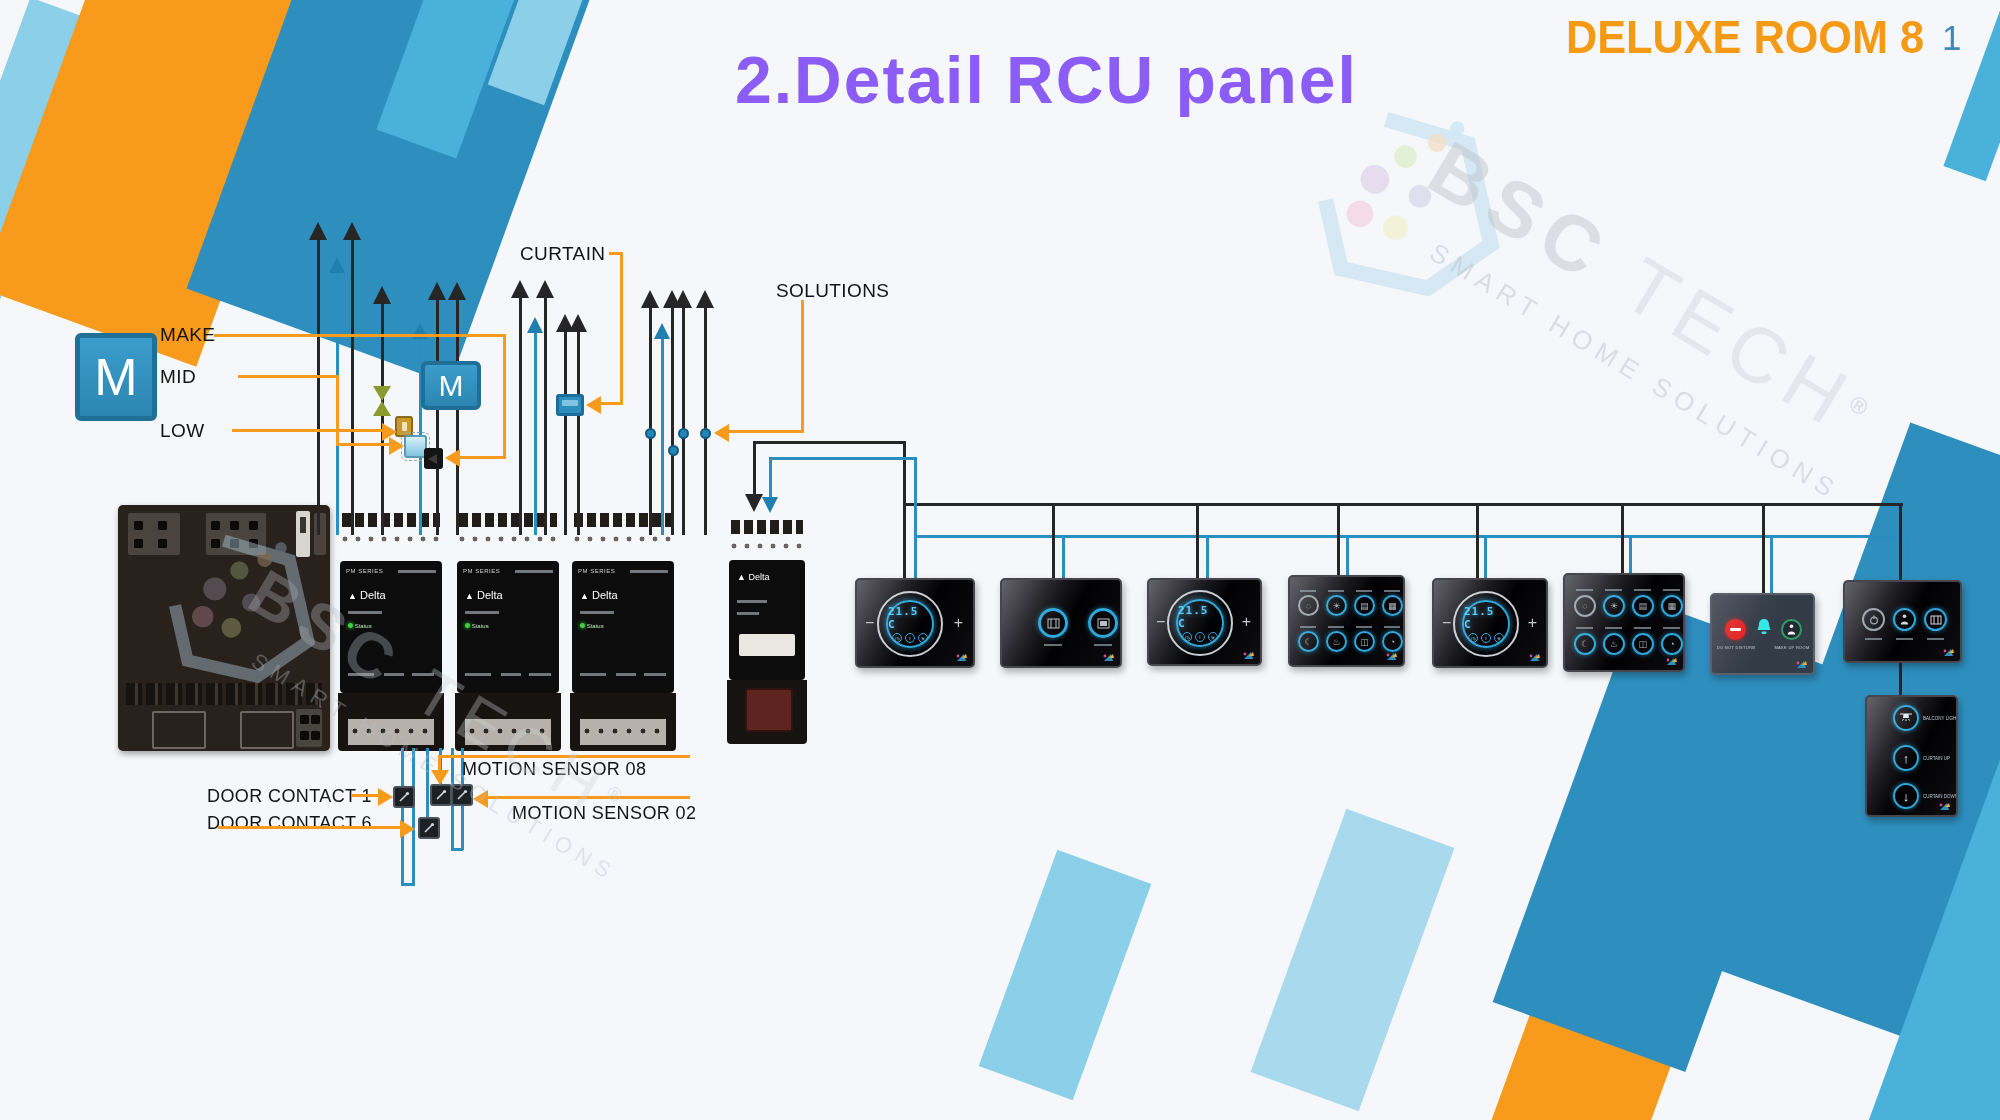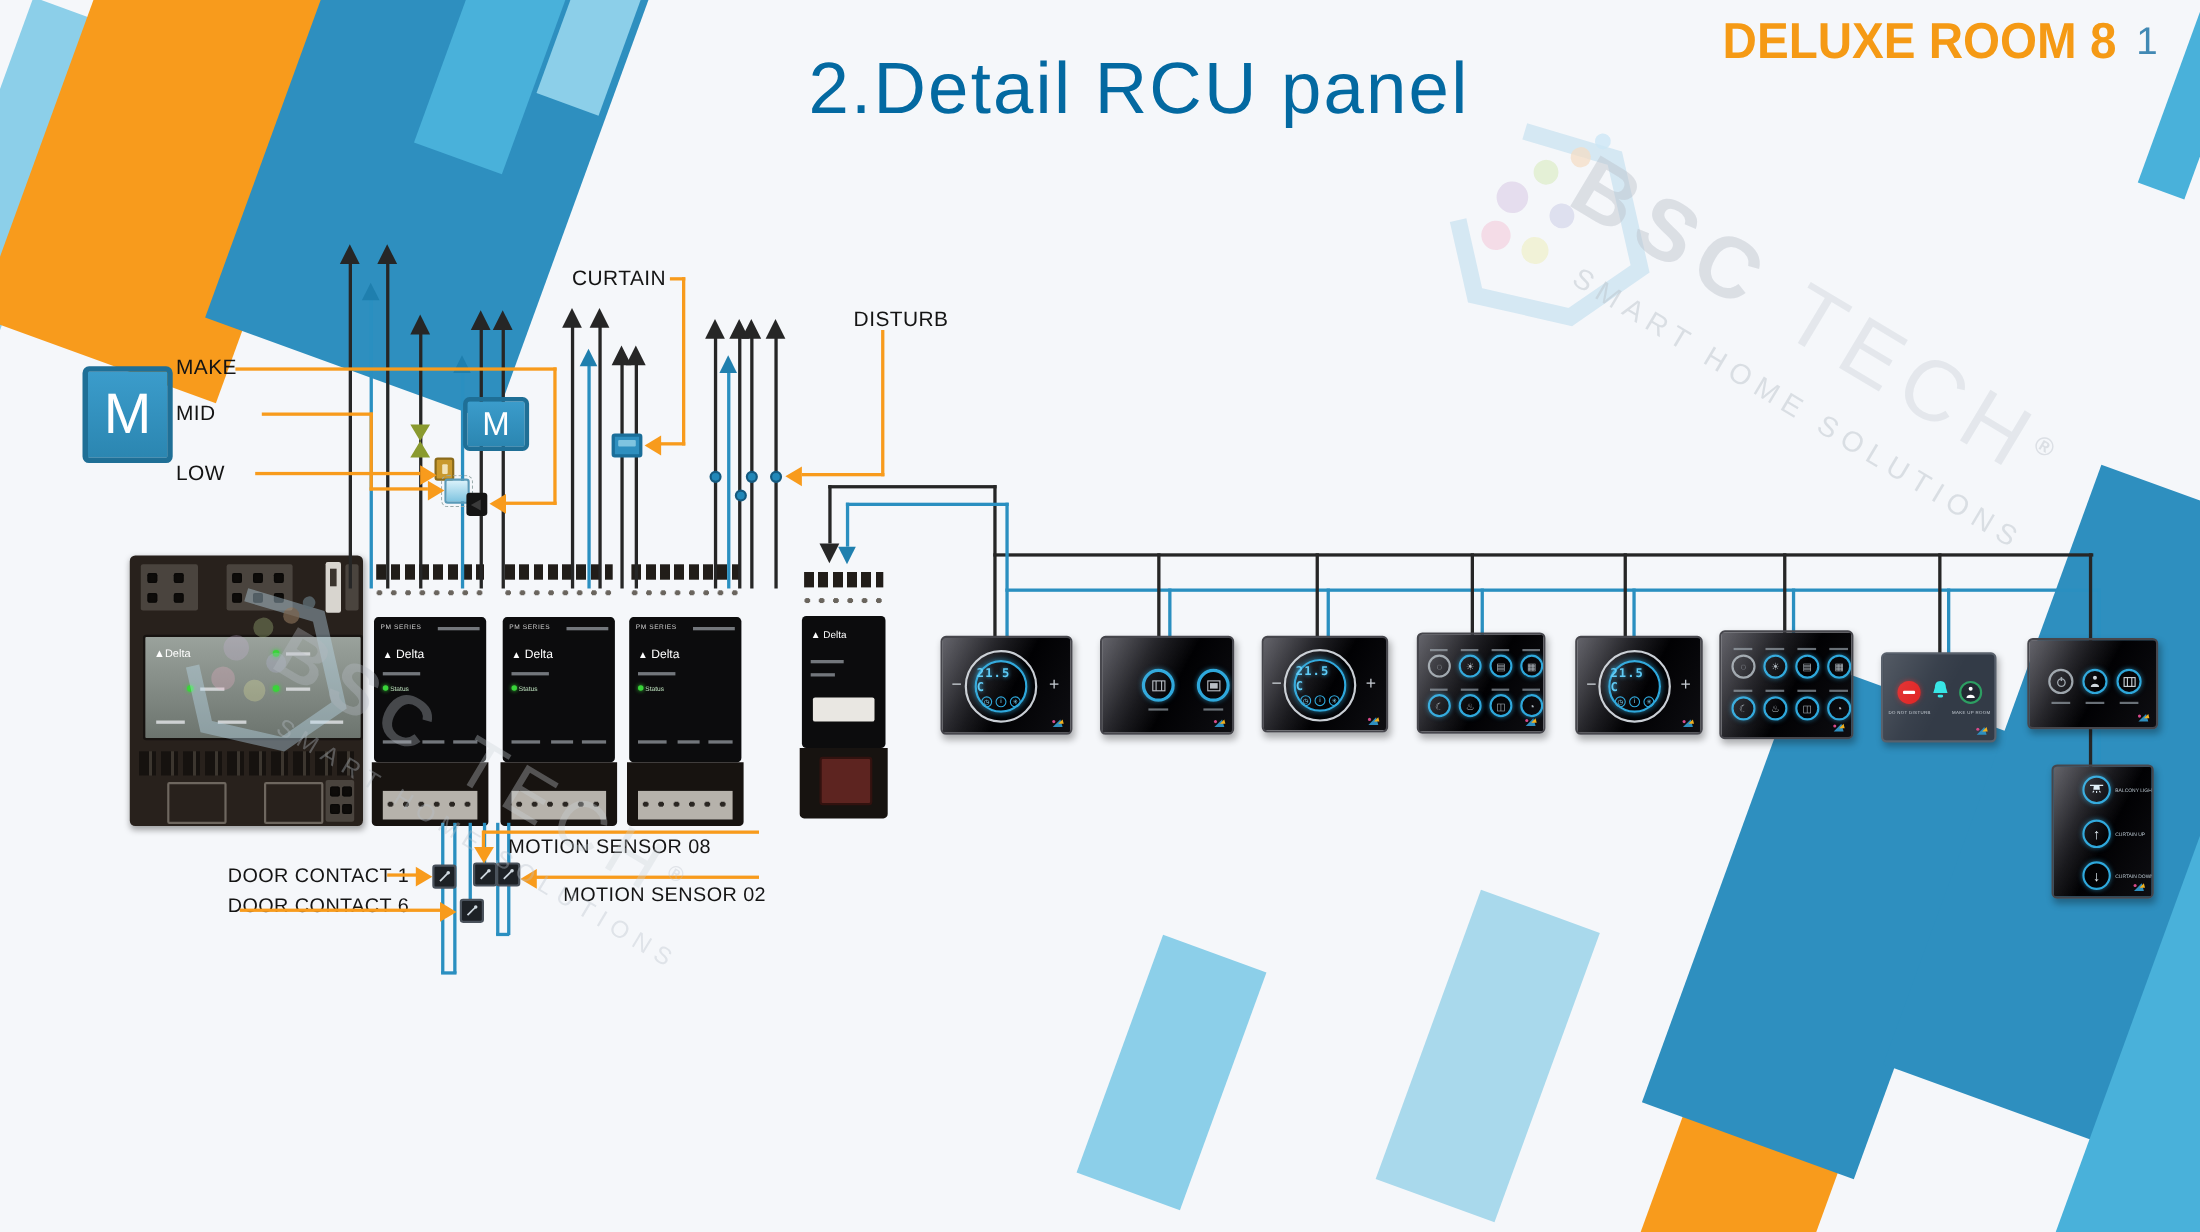--- a/index.html
+++ b/index.html
@@ -17,21 +17,21 @@
   .ad {position:absolute;width:0;height:0;border-left:9px solid transparent;border-right:9px solid transparent;border-top:18px solid #262626;}
   .adb{position:absolute;width:0;height:0;border-left:8px solid transparent;border-right:8px solid transparent;border-top:16px solid #1f7fae;}
   .ol {position:absolute;height:3px;background:#f89b1c;}
   .olv{position:absolute;width:3px;background:#f89b1c;}
   .oar-r{position:absolute;width:0;height:0;border-top:9px solid transparent;border-bottom:9px solid transparent;border-left:15px solid #f89b1c;}
   .oar-l{position:absolute;width:0;height:0;border-top:9px solid transparent;border-bottom:9px solid transparent;border-right:15px solid #f89b1c;}
   .oar-d{position:absolute;width:0;height:0;border-left:9px solid transparent;border-right:9px solid transparent;border-top:15px solid #f89b1c;}
   .lbl{position:absolute;font-size:19px;color:#141414;letter-spacing:.4px;white-space:nowrap;}
   .dot{position:absolute;width:11px;height:11px;border-radius:50%;background:#2187b8;border:2px solid #14597f;box-sizing:border-box;}
   
-  .title{position:absolute;left:735px;top:42px;font-size:66px;letter-spacing:2px;color:#0369a1;}
+  .title{position:absolute;left:735px;top:42px;font-size:66px;letter-spacing:2px;color:#8b5cf6;font-weight:bold;}
   .room {position:absolute;left:1566px;top:10px;font-size:46px;font-weight:bold;color:#f59a15;letter-spacing:0;transform:scaleX(.94);transform-origin:left;white-space:nowrap;}
   .pageno{position:absolute;left:1942px;top:18px;font-size:35px;color:#4189b4;}
   
   .wm{position:absolute;pointer-events:none;}
   .wm .brand{position:absolute;font-weight:bold;color:#b9bfc8;letter-spacing:10px;white-space:nowrap;transform:rotate(31deg);transform-origin:left top;opacity:.42;}
   .wm .brand .lt{font-weight:300;color:#cdd3da;}
   .wm .brand .reg{font-size:.3em;vertical-align:super;letter-spacing:0;}
   .wm .tag{position:absolute;color:#b9c1c9;letter-spacing:7px;white-space:nowrap;transform:rotate(31deg);transform-origin:left top;opacity:.45;}
   
   .mbox{position:absolute;background:linear-gradient(180deg,#3b9ccb,#2b86b1);border:5px solid #1f6f96;border-radius:6px;box-sizing:border-box;display:flex;align-items:center;justify-content:center;color:#fff;}
@@ -114,32 +114,20 @@
         <span class="hole" style="left:24px;top:8px;"></span>
         <span class="hole" style="left:43px;top:8px;"></span>
       <span class="hole" style="left:5px;top:26px;"></span>
         <span class="hole" style="left:24px;top:26px;"></span>
         <span class="hole" style="left:43px;top:26px;"></span>
     </div>
     <div class="term" style="left:178px;top:6px;width:14px;height:46px;background:#d8d5cf;">
       <span style="position:absolute;left:4px;top:6px;width:6px;height:16px;background:#3a342e;"></span>
     </div>
     <div class="term" style="left:196px;top:8px;width:12px;height:42px;"></div>
-    <div class="m1-scr">
-      <span style="position:absolute;left:8px;top:10px;font-size:10px;color:#fff;"><span>▲</span><span>Delta</span></span>
-      <span class="led" style="position:absolute;left:116px;top:12px;"></span>
-        <span class="mbw" style="left:128px;top:14px;width:22px;"></span>
-      <span class="led" style="position:absolute;left:38px;top:44px;"></span>
-        <span class="mbw" style="left:50px;top:46px;width:22px;"></span>
-      <span class="led" style="position:absolute;left:116px;top:44px;"></span>
-        <span class="mbw" style="left:128px;top:46px;width:22px;"></span>
-      <span class="mbw" style="left:10px;top:76px;width:26px;"></span>
-        <span class="mbw" style="left:66px;top:76px;width:26px;"></span>
-        <span class="mbw" style="left:150px;top:76px;width:30px;"></span>
-    </div>
     <div class="tabs" style="left:8px;top:178px;width:196px;"></div>
     <div style="position:absolute;left:34px;top:206px;width:50px;height:34px;border:2px solid #6e675f;border-radius:2px;"></div>
     <div style="position:absolute;left:122px;top:206px;width:50px;height:34px;border:2px solid #6e675f;border-radius:2px;"></div>
     <div class="term" style="left:178px;top:204px;width:26px;height:38px;">
       <span class="hole" style="left:4px;top:6px;"></span>
         <span class="hole" style="left:15px;top:6px;"></span>
       <span class="hole" style="left:4px;top:22px;"></span>
         <span class="hole" style="left:15px;top:22px;"></span>
     </div>
   </div>
@@ -284,21 +272,21 @@
   <div class="lbl" style="left:160px;top:420px;text-align:right;">LOW</div>
   <div class="ol" style="left:232px;top:429px;width:150px;"></div>
   <div class="oar-r" style="left:382px;top:423px;"></div>
 
   <div class="lbl" style="left:520px;top:243px;">CURTAIN</div>
   <div class="ol" style="left:609px;top:252px;width:14px;"></div>
   <div class="olv" style="left:620px;top:252px;height:153px;"></div>
   <div class="ol" style="left:600px;top:402px;width:23px;"></div>
   <div class="oar-l" style="left:586px;top:396px;"></div>
 
-  <div class="lbl" style="left:776px;top:280px;">DISTURB</div>
+  <div class="lbl" style="left:776px;top:280px;">SOLUTIONS</div>
   <div class="olv" style="left:801px;top:300px;height:133px;"></div>
   <div class="ol" style="left:729px;top:430px;width:75px;"></div>
   <div class="oar-l" style="left:714px;top:424px;"></div>
 
   <div class="ad" style="left:745px;top:494px;"></div>
   <div class="wb" style="left:753px;top:441px;height:53px;"></div>
   <div class="wbh" style="left:753px;top:441px;width:153px;"></div>
   <div class="wb" style="left:903px;top:441px;height:140px;"></div>
   <div class="wbh" style="left:903px;top:503px;width:1000px;"></div>
   <div class="adb" style="left:762px;top:497px;"></div>

